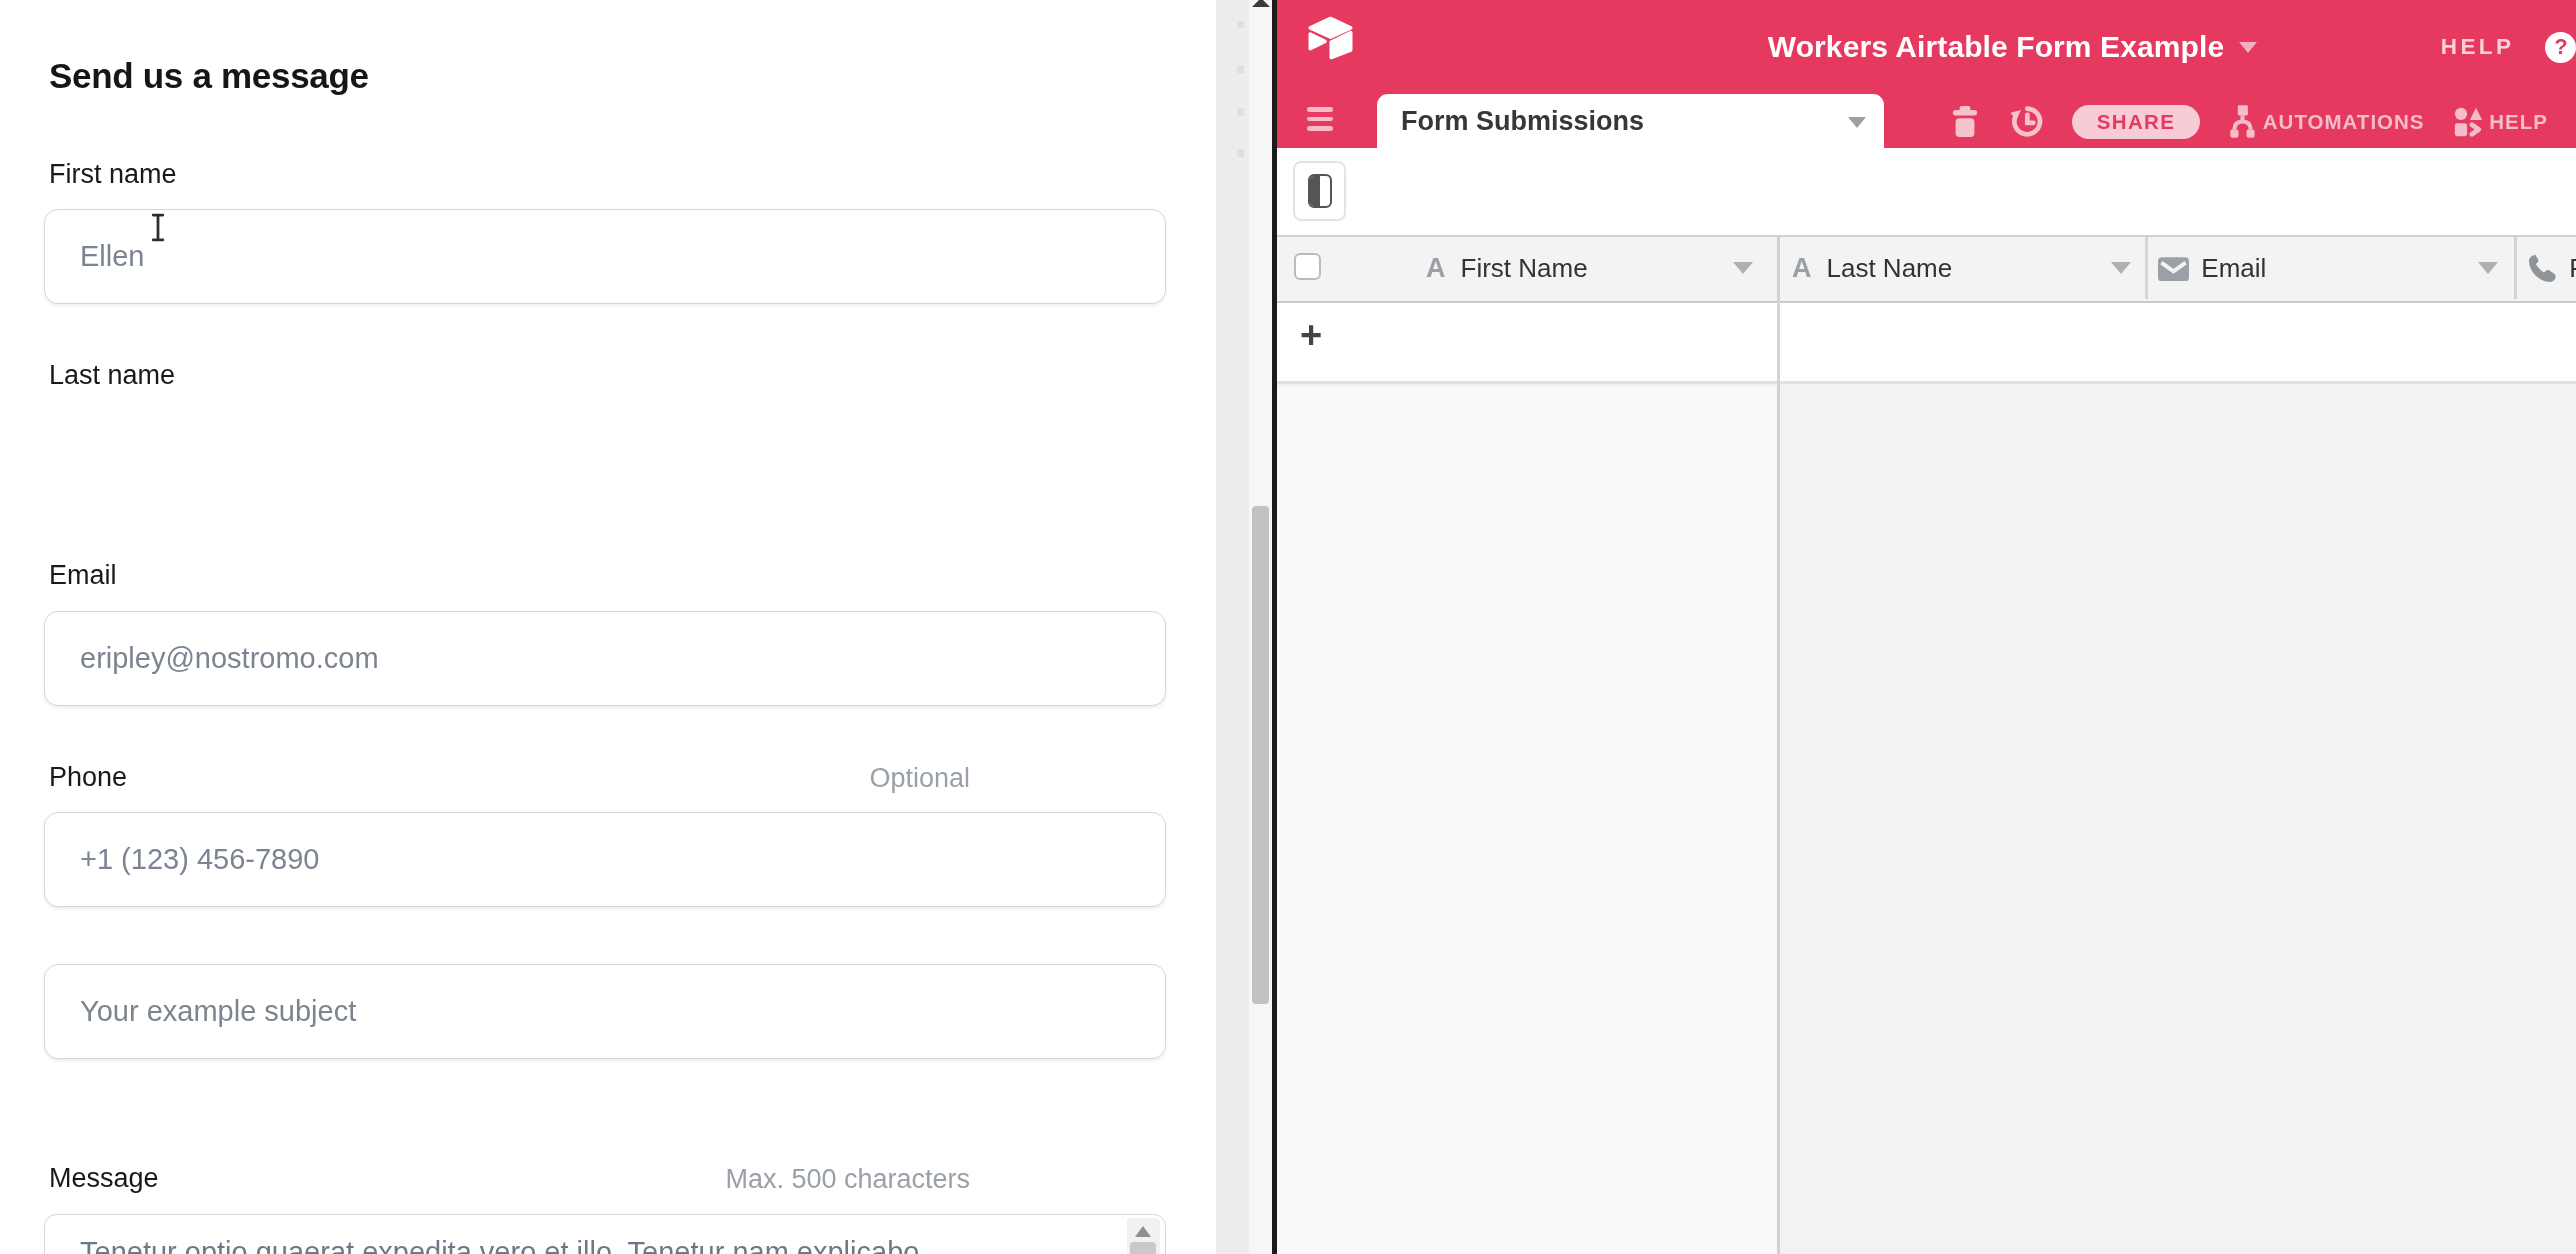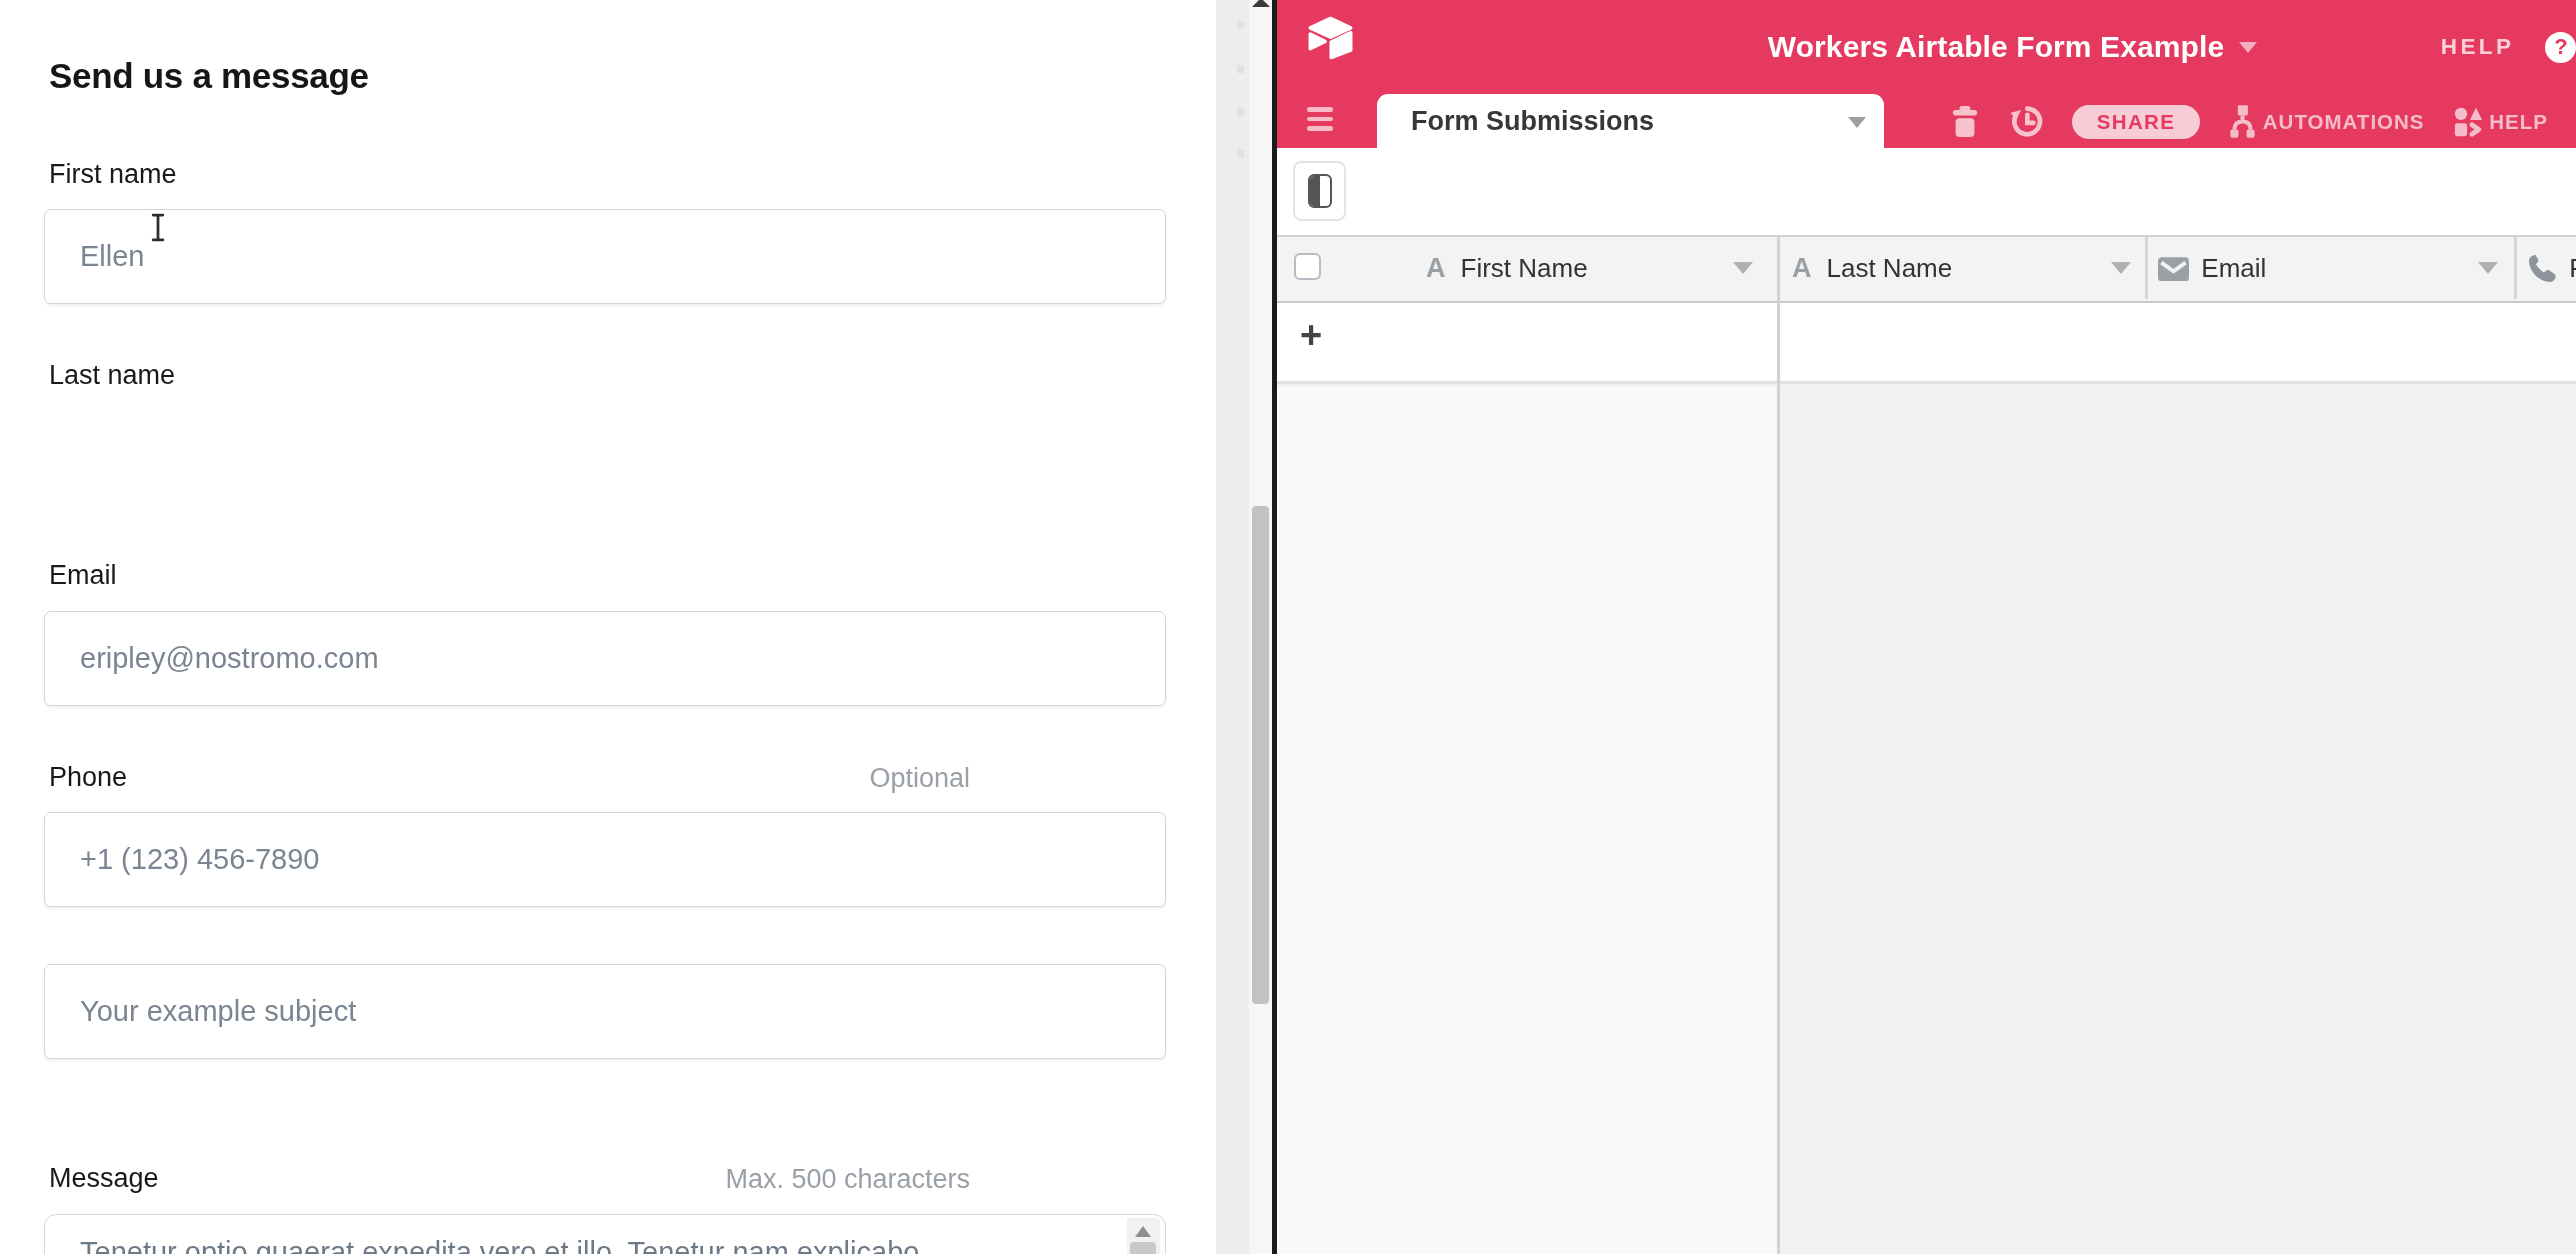--- a/index.html
+++ b/index.html
@@ -5,21 +5,21 @@
   * { margin:0; padding:0; box-sizing:border-box; }
   html,body { width:2576px; height:1255px; overflow:hidden; background:#fff;
     font-family:"Liberation Sans", sans-serif; position:relative; }
 
   
   .form-pane { position:absolute; left:0; top:0; width:1020px; height:1255px; background:#fff; }
   .form-title { position:absolute; left:49px; top:56px; font-size:35px; font-weight:600; color:#161616; letter-spacing:-0.3px; }
   .f-label { position:absolute; left:49px; font-size:27px; font-weight:500; color:#17191c; }
   .f-hint { position:absolute; right:50px; font-size:27px; color:#99a0a7; text-align:right; }
   .f-input { position:absolute; left:44px; width:1122px; height:95px; background:#fff;
-    border:1.4px solid #d6d6d6; border-radius:7px; box-shadow:0 2px 3.4px rgba(0,0,0,0.07);
+    border:1.4px solid #d6d6d6; border-radius:14px; box-shadow:0 2px 3.4px rgba(0,0,0,0.07);
     padding:0 0 0 35px; font-size:29px; color:#333; font-family:"Liberation Sans",sans-serif; outline:none; }
   .f-input::placeholder { color:#7b8591; opacity:1; }
   .lab1{top:159px} .in1{top:209px}
   .lab2{top:360px} .in2{top:409px}
   .lab3{top:560px} .in3{top:611px}
   .lab4{top:762px} .hint4{top:763px} .in4{top:812px}
   .lab5{top:962px} .in5{top:964px}
   .lab6{top:1163px} .hint6{top:1164px}
   .f-textarea { position:absolute; left:44px; top:1214px; width:1122px; height:109px; background:#fff;
     border:1.4px solid #d6d6d6; border-radius:12.3px; padding:20.5px 48px 0 35px; font-size:29px; line-height:33px;
@@ -55,21 +55,21 @@
     font-size:22px; font-weight:700; display:flex; align-items:center; justify-content:center; }
   .avatar { width:51px; height:51px; border-radius:50%;
     background:radial-gradient(circle at 46% 42%, #9a8268 12%, #5c5148 34%, #2d2a26 68%, #1c1a17 100%);
     border:0; overflow:hidden; }
 
   .at-row2 { position:absolute; left:0; top:94px; width:1299px; height:55px; }
   .hamburger { position:absolute; left:30px; top:13px; width:26px; height:29px; }
   .hamburger div { width:26px; height:4.8px; border-radius:2.7px; background:#f6bdc9; margin-bottom:4.8px; }
   .table-tab { position:absolute; left:100px; top:0; width:507px; height:55px; background:#fff;
     border-radius:11px 11px 0 0; display:flex; align-items:center; }
-  .table-tab .tname { margin-left:34px; font-size:27px; font-weight:600; color:#373737; }
+  .table-tab .tname { margin-left:24px; font-size:27px; font-weight:600; color:#373737; }
   .tab-caret { position:absolute; left:471px; top:22.5px; width:0; height:0;
     border-left:9px solid transparent; border-right:9px solid transparent; border-top:11px solid #9aa1a6; }
   .at-r2-right { position:absolute; right:28px; top:0; height:55px; display:flex; align-items:center; gap:29px; }
   .share-pill { height:34px; padding:0 24.6px; border-radius:18px; background:#f8ccd6; color:#e5395f;
     font-size:20.5px; font-weight:700; letter-spacing:1.4px; display:flex; align-items:center; border:0; }
   .red-navitem { display:flex; align-items:center; gap:6.8px; color:#f5bdc9; font-size:20.5px; font-weight:600; letter-spacing:1px; }
 
   .at-toolbar { position:absolute; left:0; top:148px; width:1299px; height:87px; background:#fff; }
   .tb { position:absolute; top:176px; }
   .sb-toggle { position:absolute; left:16.4px; top:13px; width:53px; height:60px; background:#fff;

